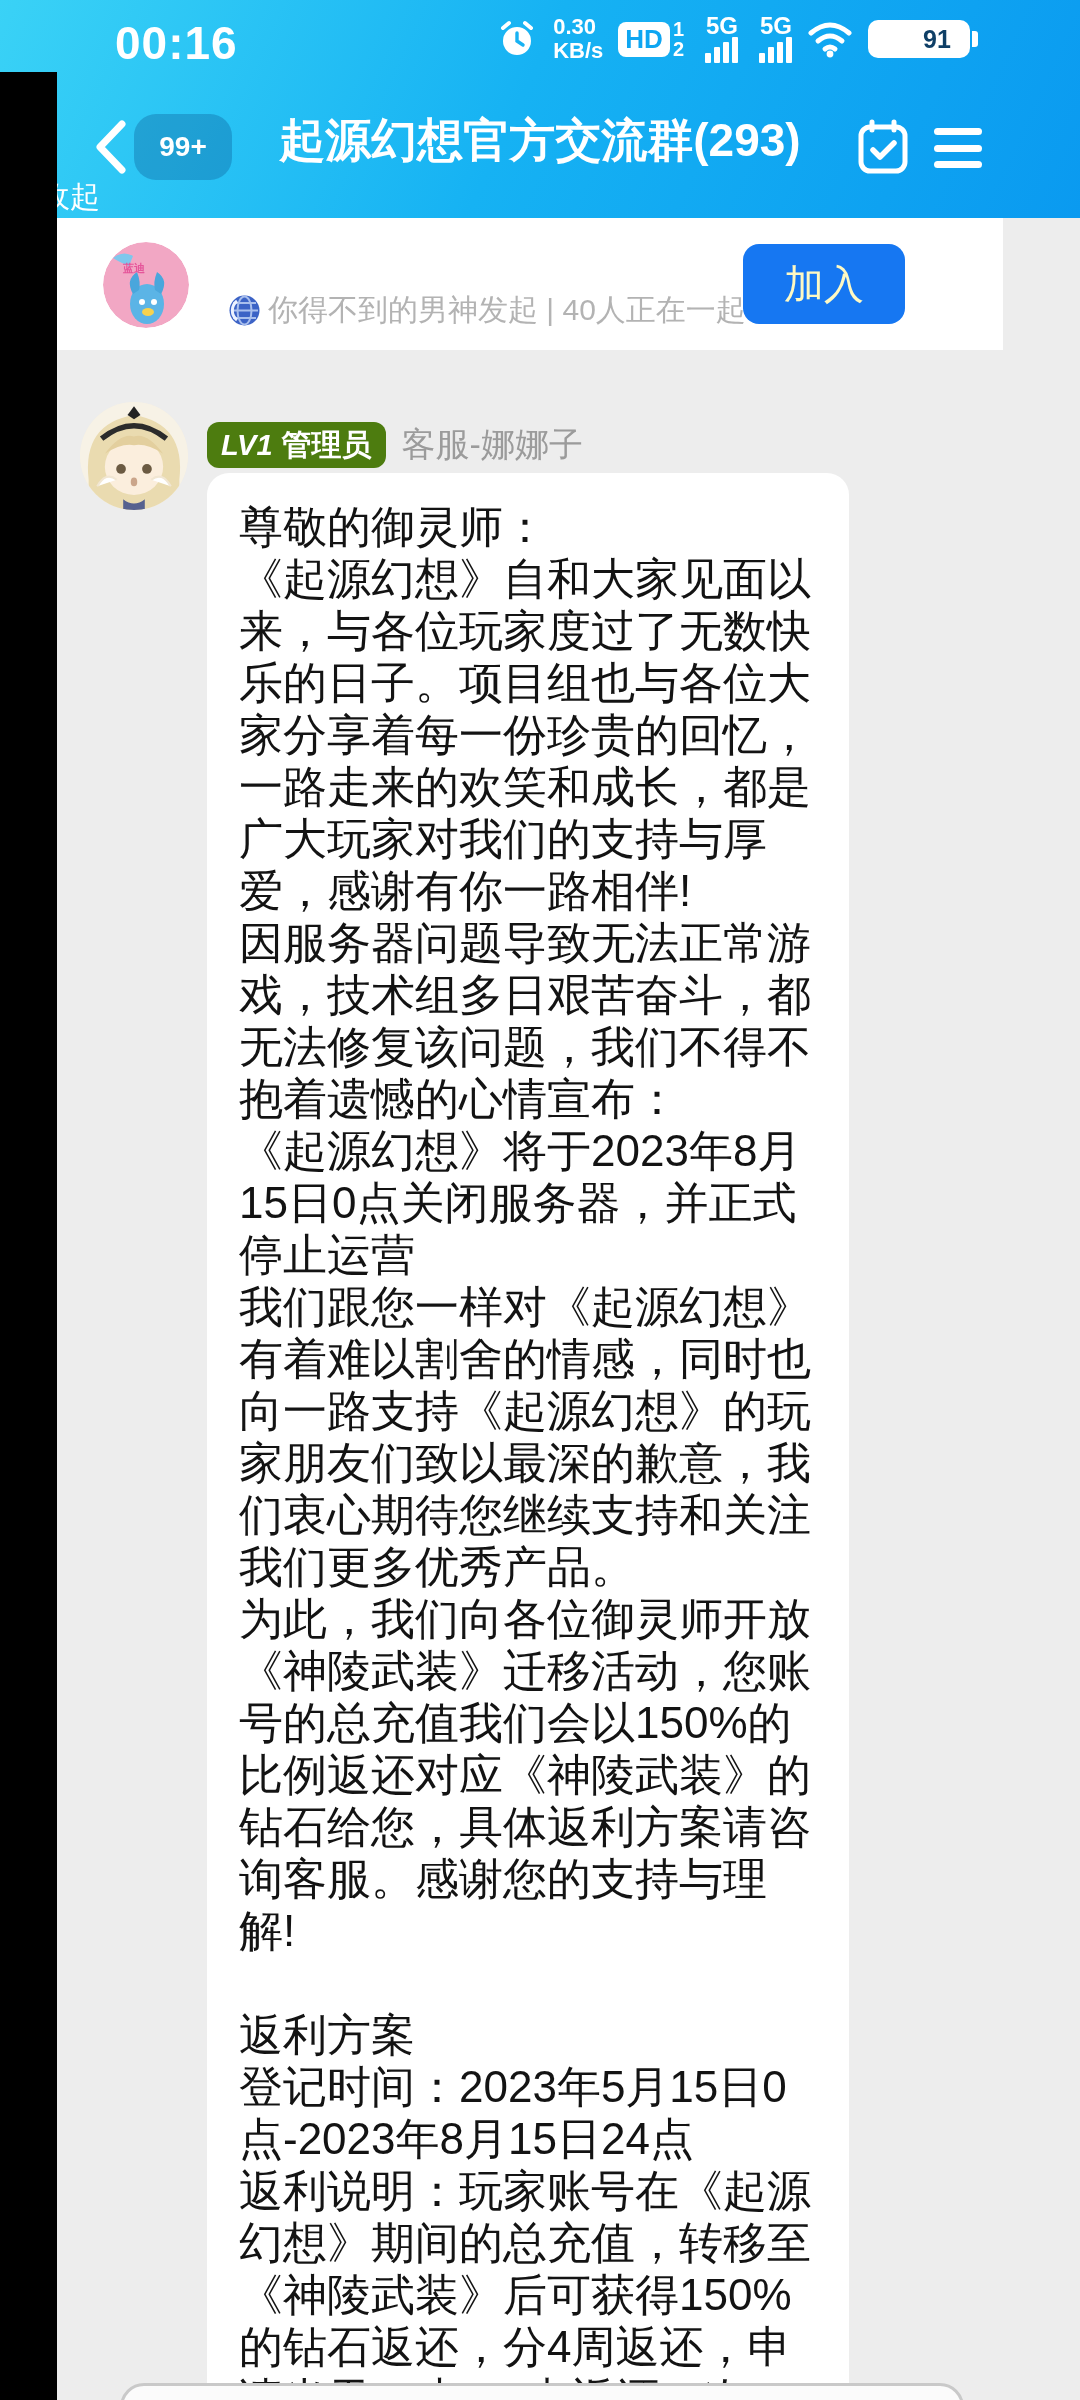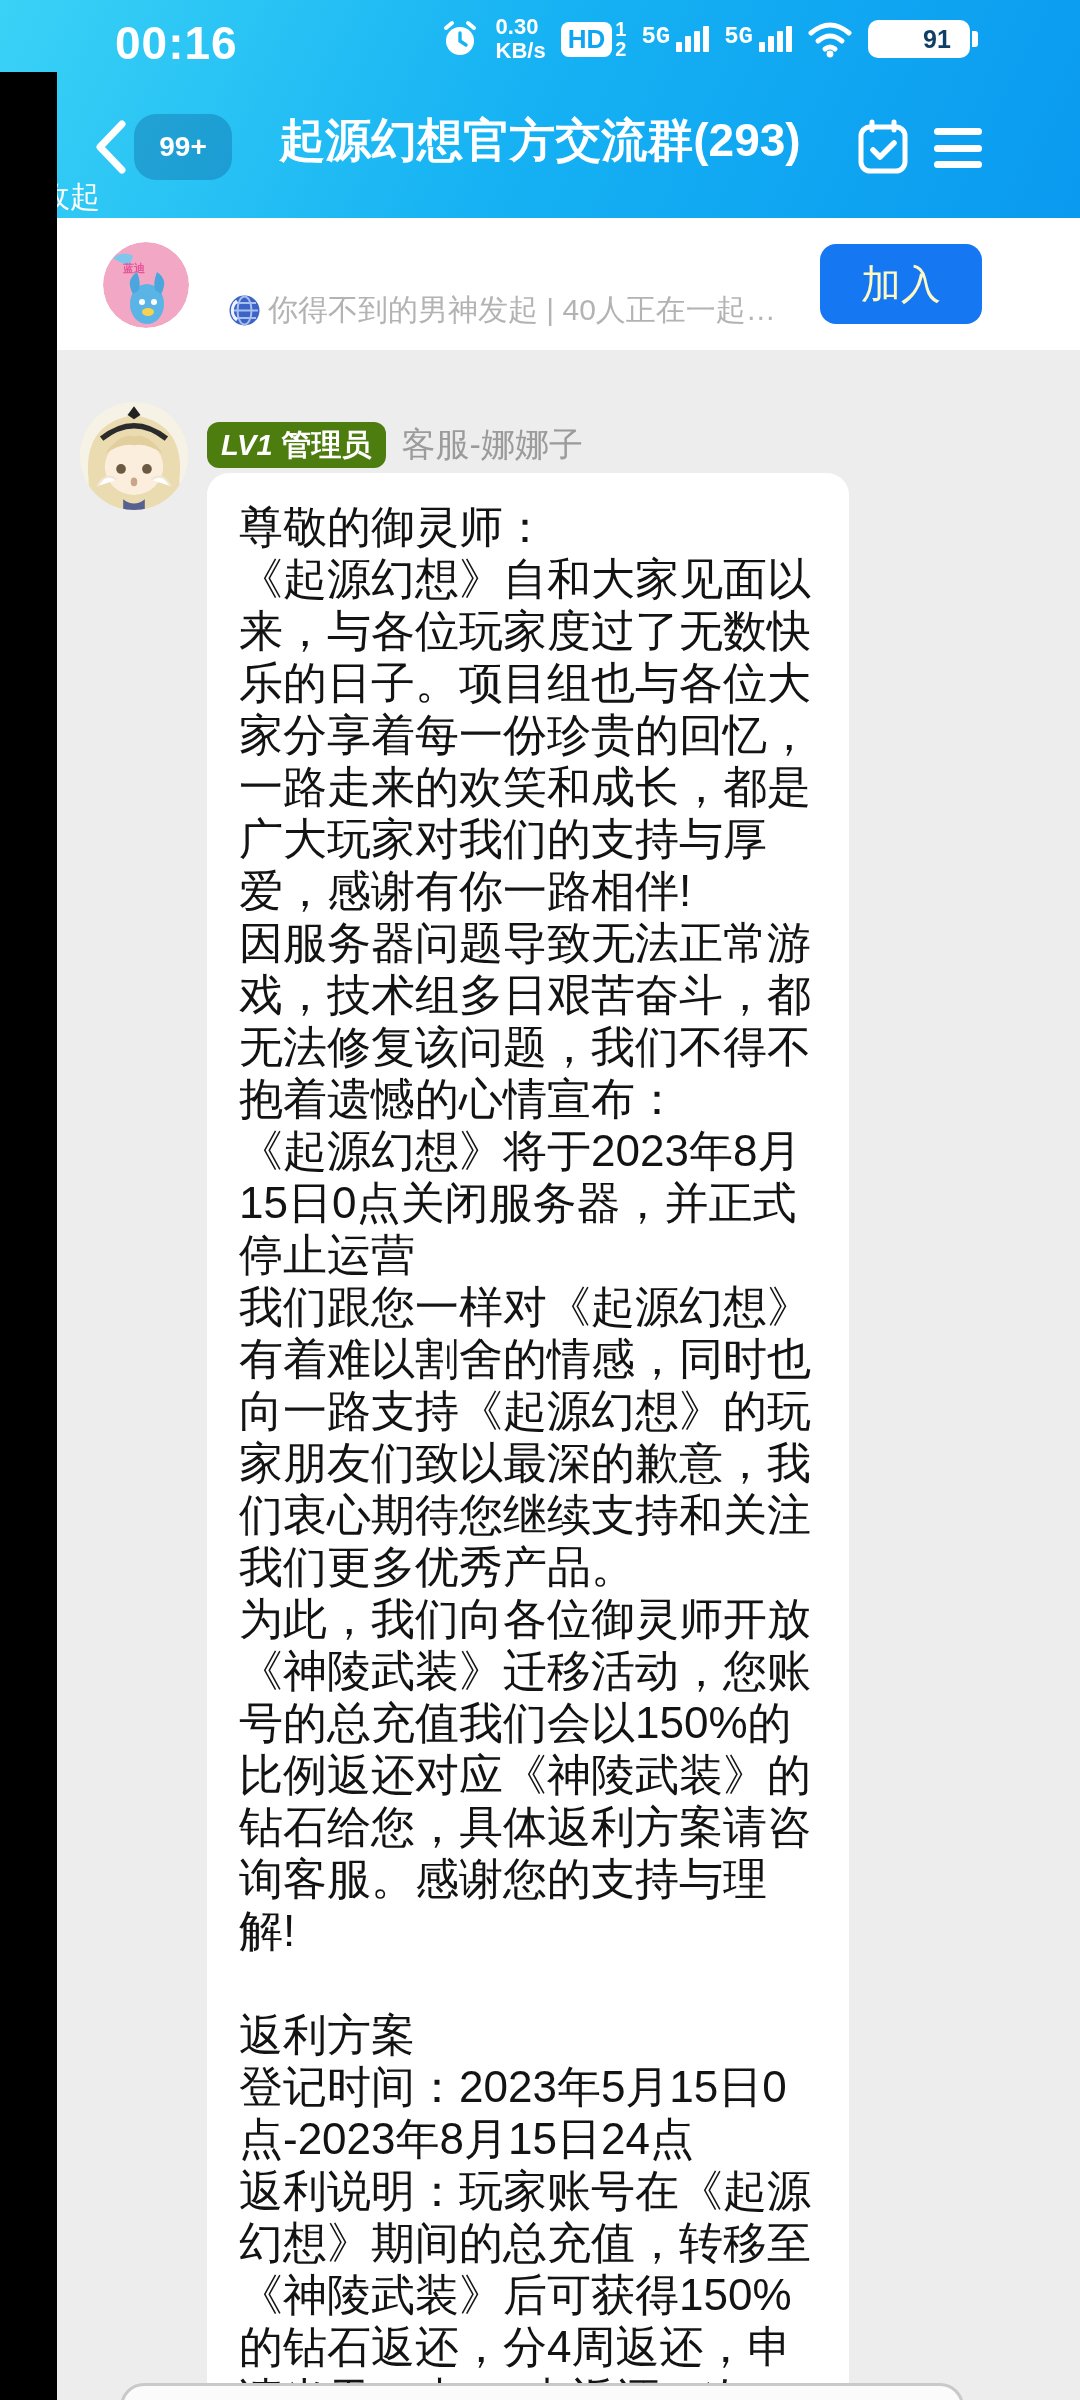--- a/index.html
+++ b/index.html
@@ -17,21 +17,21 @@
   }
   .time { position:absolute; left:115px; top:16px; font-size:46px; font-weight:600; color:#fff; letter-spacing:1px; }
   .status-right {
     position:absolute; right:102px; top:8px; height:62px;
     display:flex; align-items:center; gap:15px; color:#fff;
   }
   .speed { display:flex; flex-direction:column; align-items:flex-start; line-height:24px; font-size:22px; font-weight:600; }
   .hd-wrap { display:flex; align-items:center; }
   .hd-box { background:#fff; color:#0ea6f2; font-weight:800; font-size:26px; border-radius:8px; padding:2px 7px; }
   .hd-sims { display:flex; flex-direction:column; line-height:20px; font-size:20px; font-weight:700; margin-left:3px; }
-  .sig { display:flex; flex-direction:row; align-items:flex-start;font-family:Liberation Mono, monospace; }
+  .sig { display:flex; flex-direction:column; align-items:flex-end; }
   .sig-label { font-size:24px; font-weight:700; line-height:22px; }
   .bars { display:flex; align-items:flex-end; gap:3px; height:26px; margin-left:6px; }
   .bars i { display:block; width:6px; background:#fff; border-radius:1px; }
   .battery { position:relative; display:flex; align-items:center; }
   .battery-body {
     width:66px; height:38px; background:#fff; border-radius:10px;
     display:flex; align-items:center; justify-content:center;
     color:#0f3f66; font-size:25px; font-weight:700;padding-left:36px;
   }
   .battery-nub { width:6px; height:16px; background:#fff; border-radius:0 3px 3px 0; margin-left:2px; }
@@ -55,21 +55,21 @@
   .collapse-row {
     position:absolute; left:0; right:0; top:178px; height:38px;
     display:flex; align-items:center; justify-content:flex-start; gap:8px;
     color:#fff; font-size:30px;
   }
 
   
   .black-strip { position:absolute; left:0; top:72px; width:57px; height:2328px; background:#000; z-index:40; }
 
   
-  .banner { position:absolute; left:57px; top:218px; width:1023px; height:132px; background:#fff; z-index:5; }
+  .banner { position:absolute; left:57px; top:218px; width:946px; height:132px; background:#fff; z-index:5; }
   .banner-avatar { position:absolute; left:46px; top:24px; width:86px; height:86px; border-radius:50%; overflow:hidden; }
   .banner-name { position:absolute; left:172px; top:20px; font-size:37px; color:#1f1f1f; }
   .banner-sub { position:absolute; left:172px; top:72px; display:flex; align-items:center; gap:8px; }
   .banner-sub-text { font-size:30px; color:#b3b3b3; white-space:nowrap; }
   .join-btn {
     position:absolute; right:98px; top:26px; width:162px; height:80px;
     background:#1677f2; border-radius:16px;
     display:flex; align-items:center; justify-content:center;
     color:#fef9c3; font-size:40px;
   }

